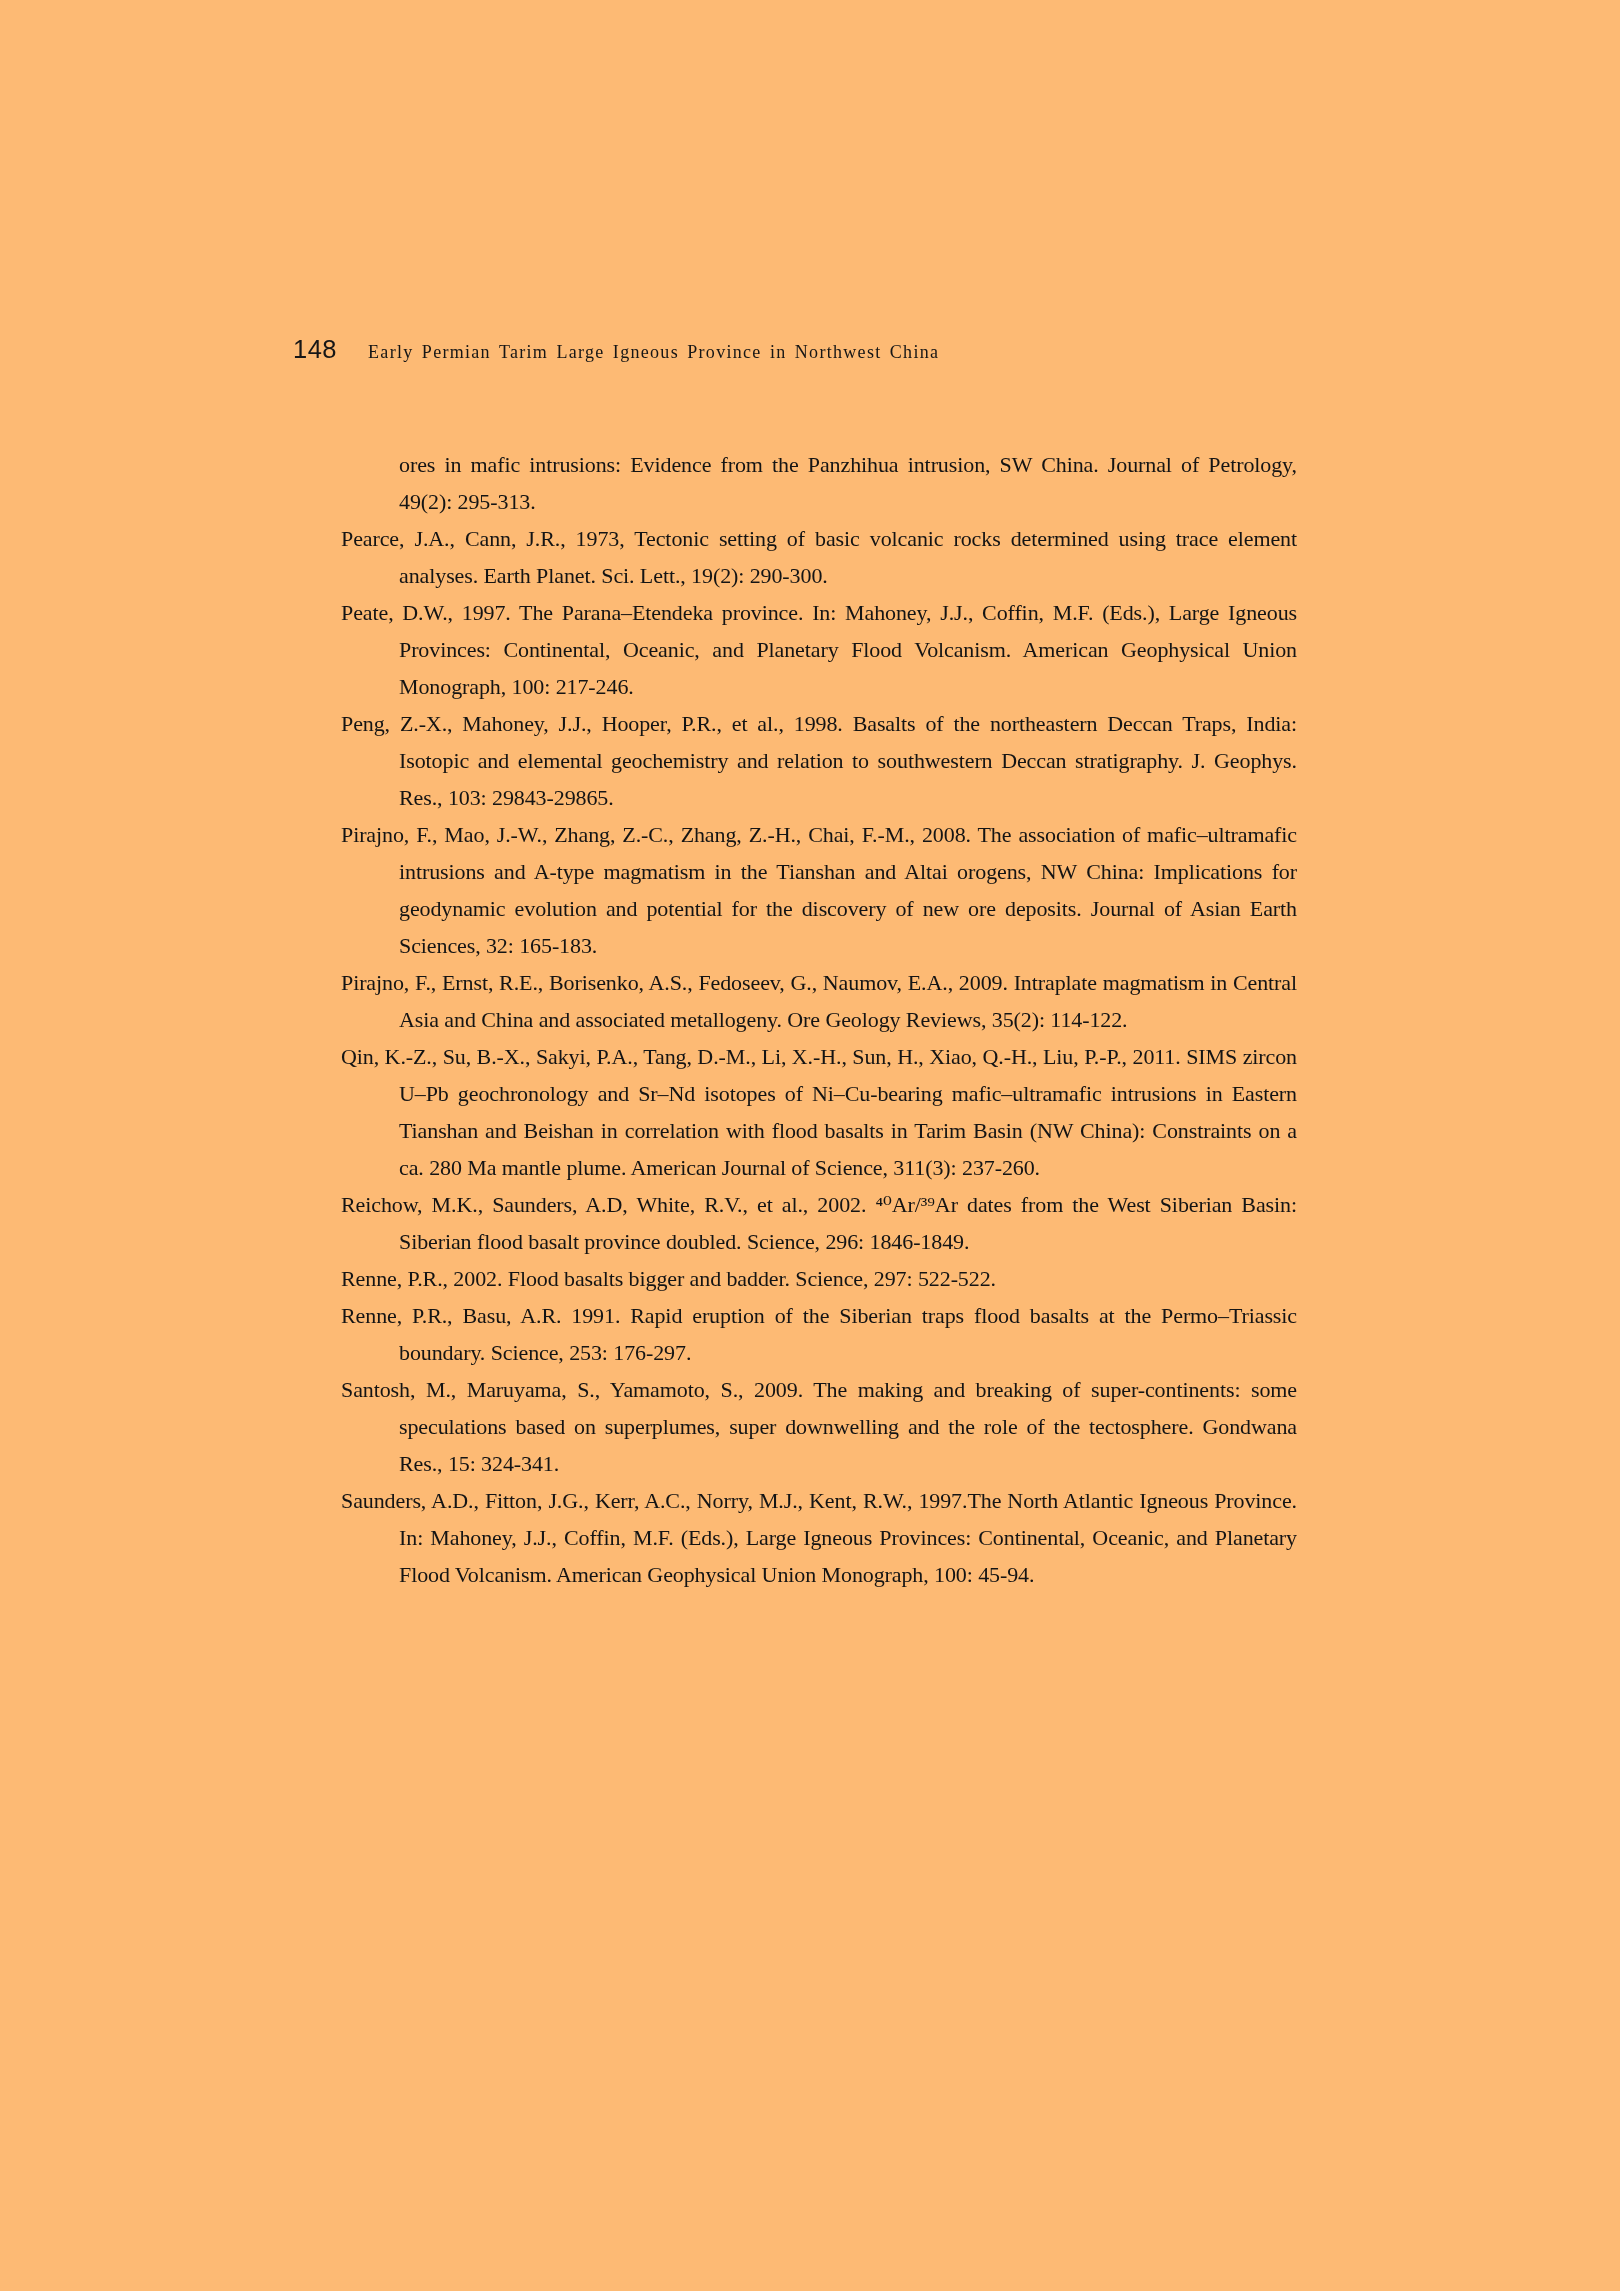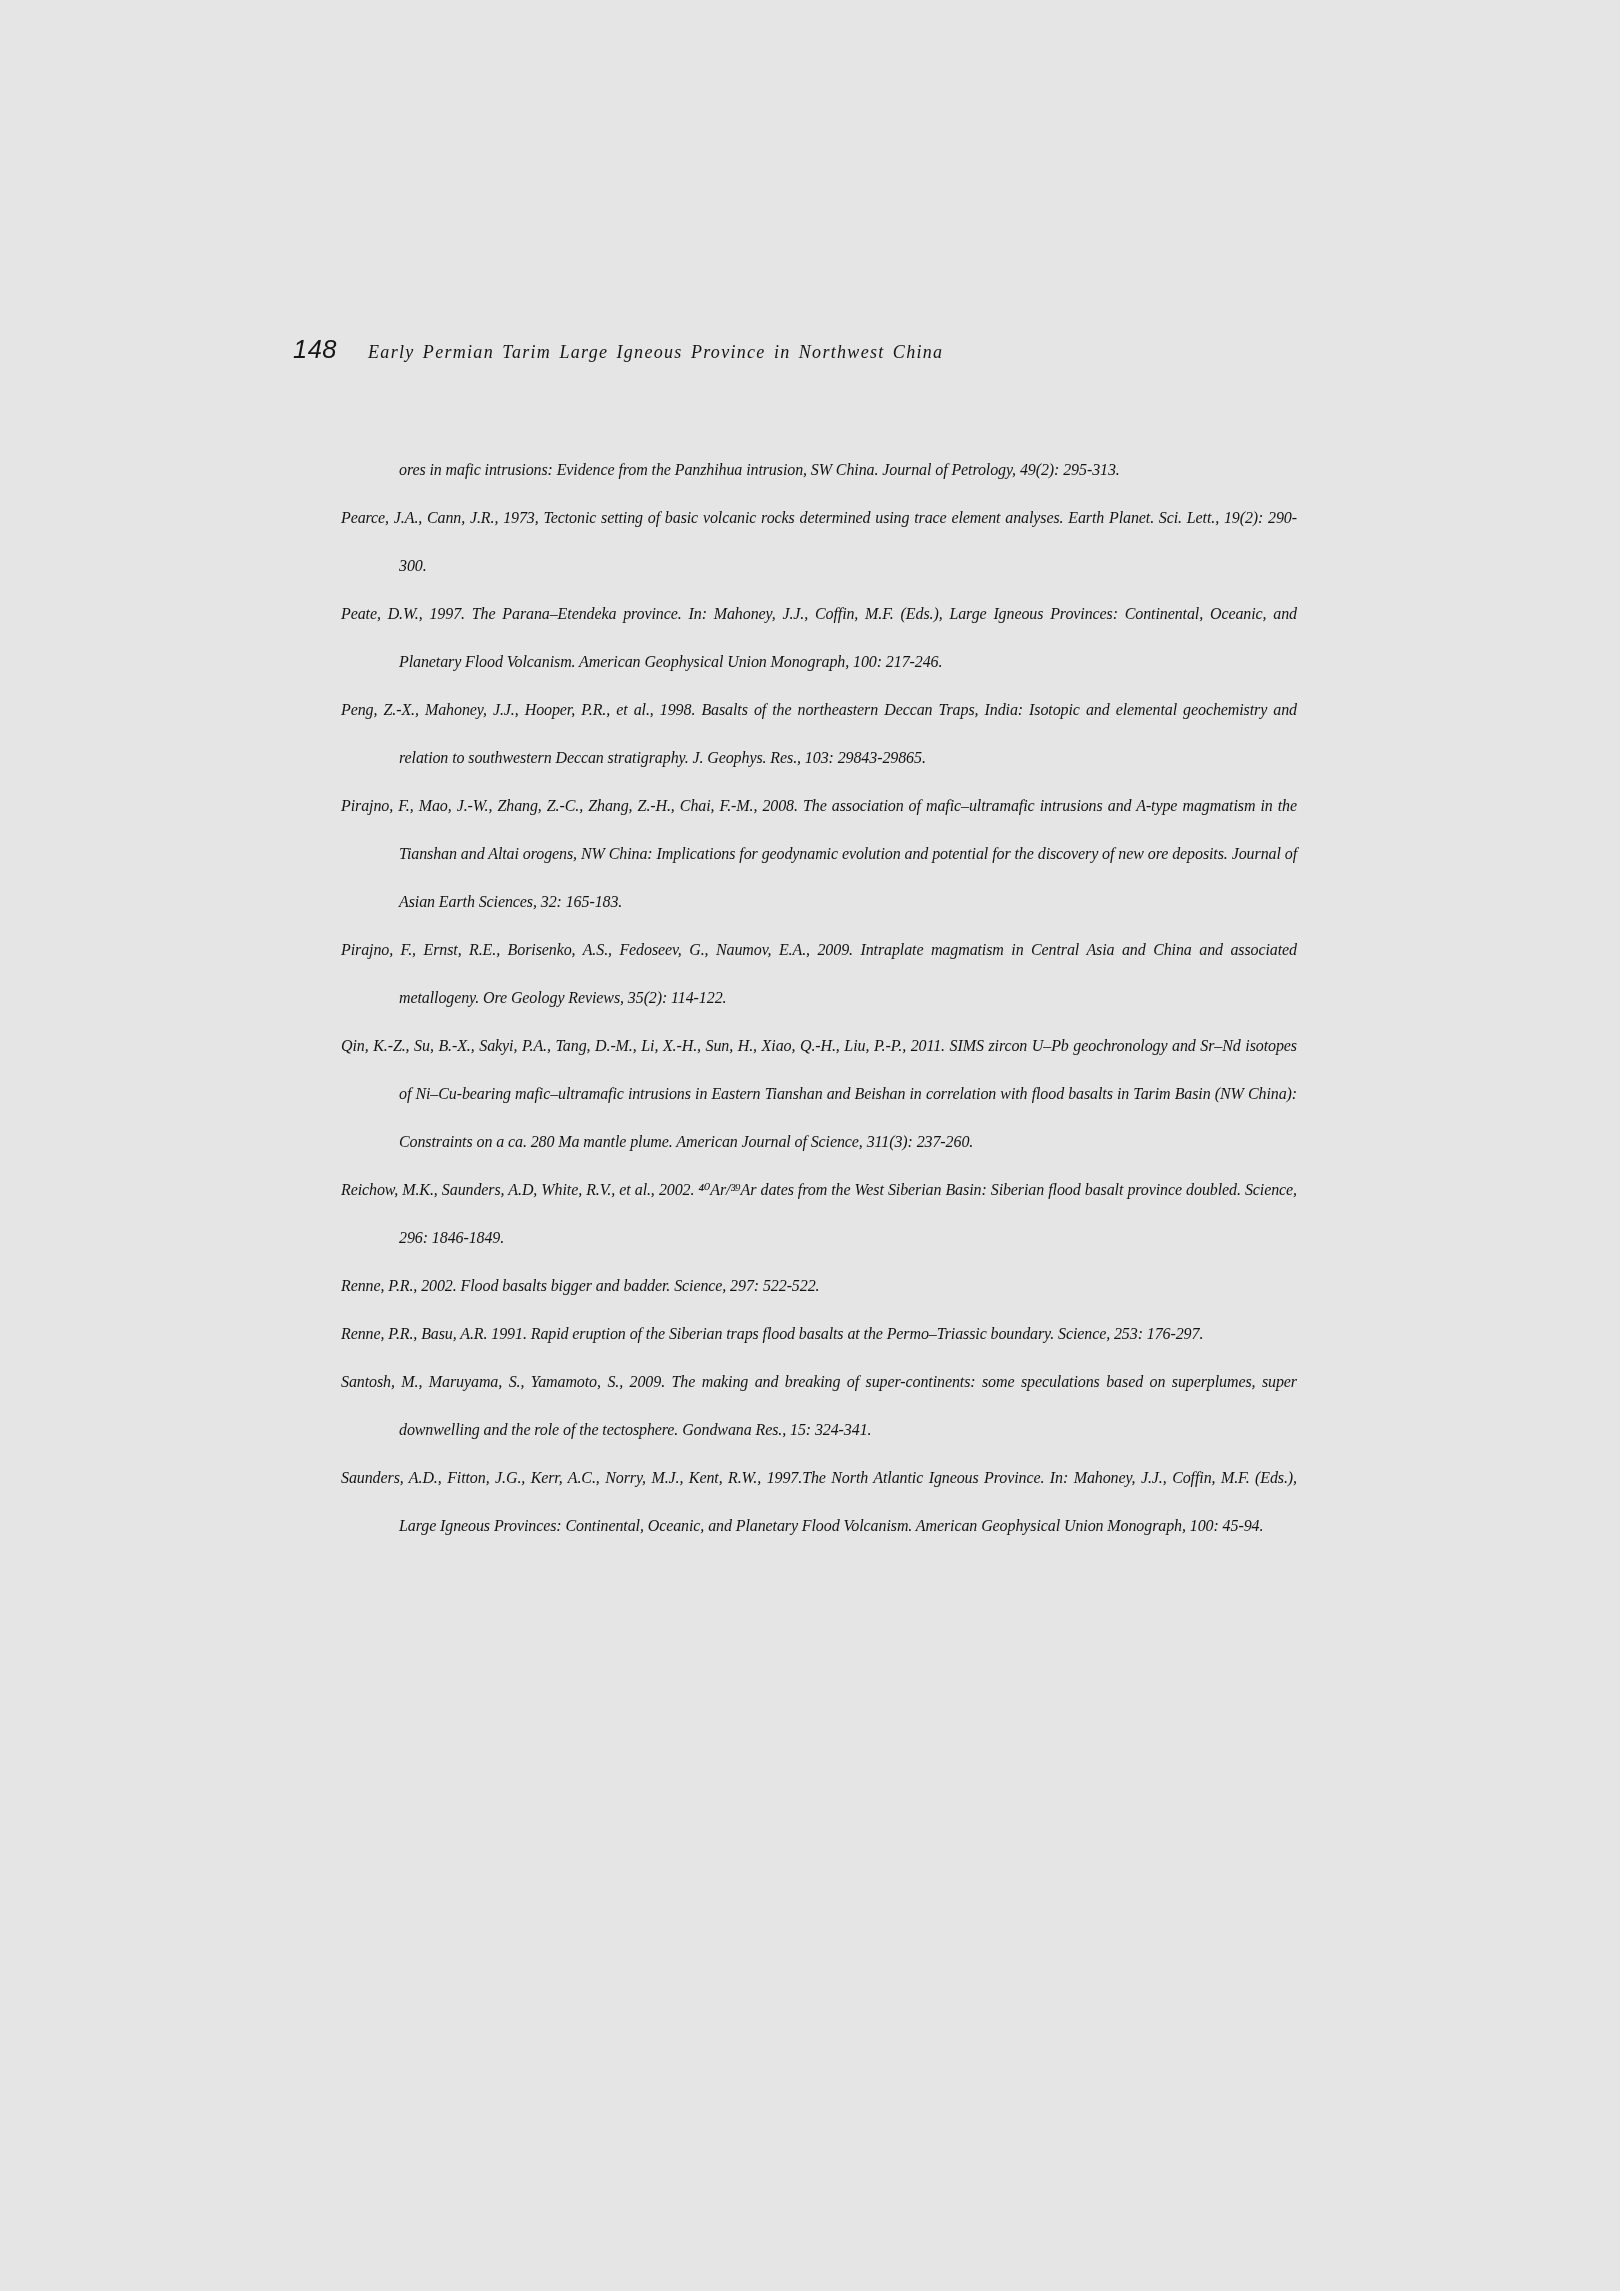--- a/index.html
+++ b/index.html
@@ -4,24 +4,23 @@
 <style>
   html, body {
     margin: 0;
     padding: 0;
     background: #ffffff;
   }
   .page {
     position: relative;
     width: 1620px;
     height: 2292px;
-    background: #e5e5e5;
+    background: #fdba74;
     color: #141414;
     overflow: hidden;
-    font-style: italic;
   }
   .running-header {
     position: absolute;
     top: 337px;
     left: 293px;
     display: flex;
     align-items: baseline;
     white-space: nowrap;
     line-height: 1;
   }
@@ -38,22 +37,22 @@
     word-spacing: 2.5px;
     margin-left: 31px;
     color: #161616;
   }
   .references {
     position: absolute;
     top: 446px;
     left: 341px;
     width: 956px;
     font-family: "Liberation Serif", "DejaVu Serif", serif;
-    font-size: 16px;
-    line-height: 48px;
+    font-size: 22px;
+    line-height: 37px;
     letter-spacing: -0.1px;
     text-align: justify;
     color: #141414;
   }
   .references p.ref {
     margin: 0;
     padding-left: 58px;
     text-indent: -58px;
   }
   .references p.ref.cont {

